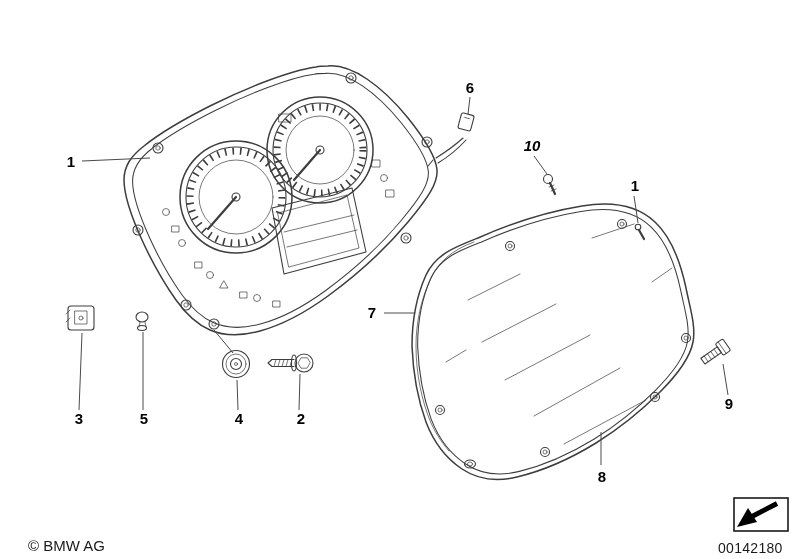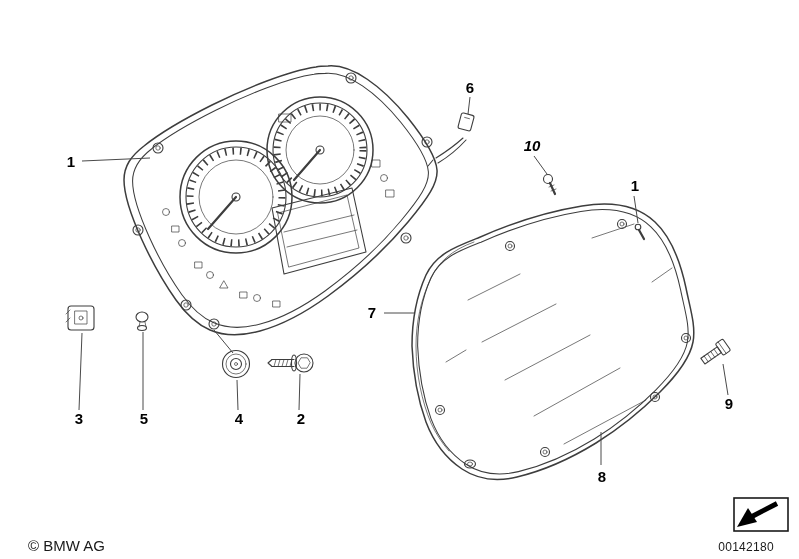--- a/index.html
+++ b/index.html
@@ -10,21 +10,21 @@
   svg.art{position:absolute;left:0;top:0;}
   .ln{fill:none;stroke:#3d3d3d;stroke-width:1.1;stroke-linecap:round;stroke-linejoin:round;}
   .w07{stroke-width:0.7;}
   .w15{stroke-width:1.5;}
   .w22{stroke-width:2.2;}
   .tickL{fill:none;stroke:#3d3d3d;stroke-width:7;stroke-dasharray:1.6 6.0;}
   .tickR{fill:none;stroke:#3d3d3d;stroke-width:7;stroke-dasharray:1.6 5.6;}
   .leader{fill:none;stroke:#4a4a4a;stroke-width:1;}
   .callout{position:absolute;width:28px;text-align:center;font-size:15px;font-weight:bold;color:#000;}
   .copyright{position:absolute;left:28px;top:537px;font-size:15px;color:#1a1a1a;}
-  .docnum{position:absolute;left:718px;top:540px;width:56px;text-align:right;font-size:12px;color:#1a1a1a;letter-spacing:.3px;}
+  .docnum{position:absolute;left:718px;top:540px;width:56px;text-align:left;font-size:14px;color:#1a1a1a;letter-spacing:.3px;}
 </style>
 </head>
 <body>
 
 <div class="stage">
 
   <svg class="art" width="799" height="559" viewBox="0 0 799 559">
 
     <g>
 

